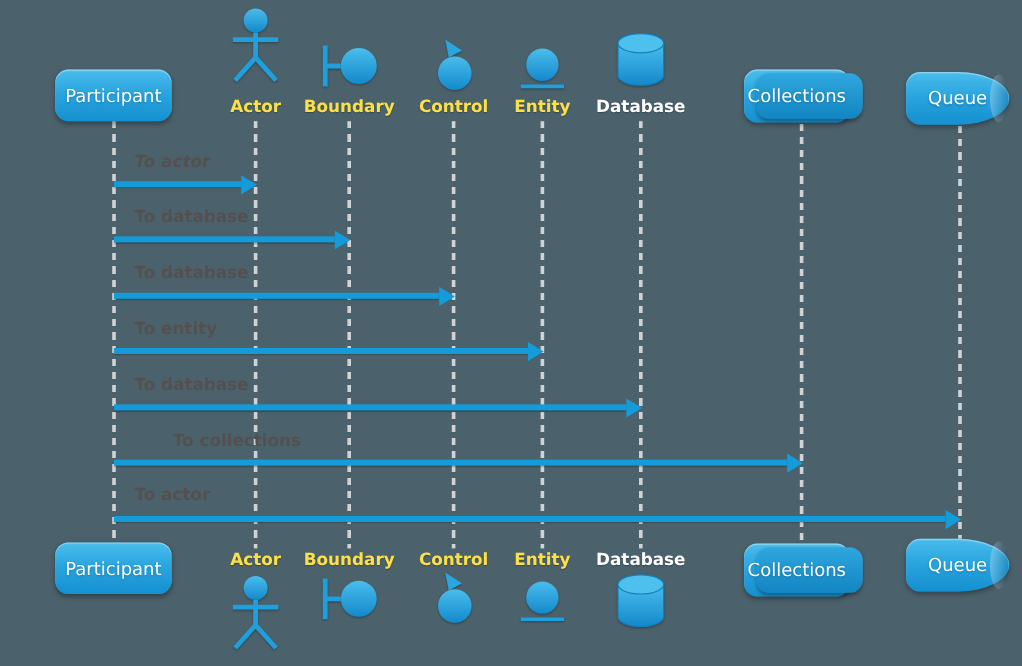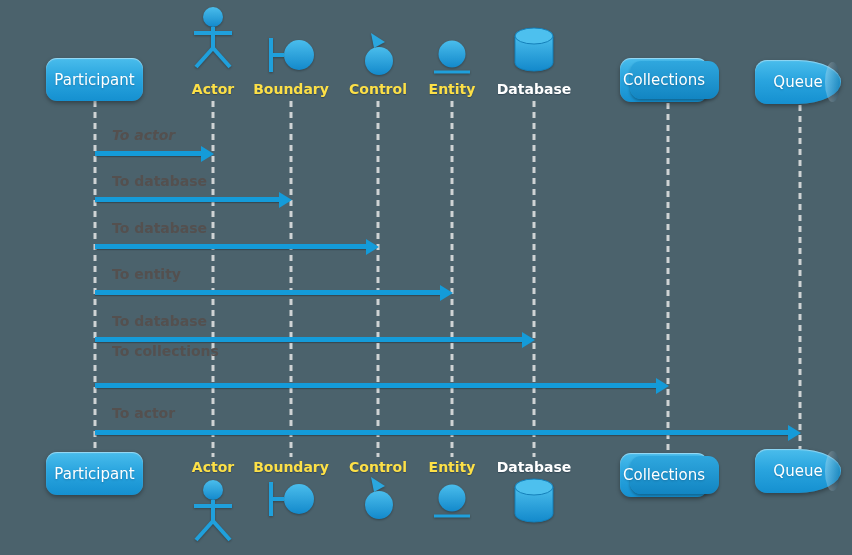--- a/index.html
+++ b/index.html
@@ -108,21 +108,21 @@
     position:absolute;left:112px;
     font-size:14px;font-weight:bold;
     color:#54504f;white-space:nowrap;
     z-index:1;
   }
   #msg-label-0{top:127px;font-style:italic;}
   #msg-label-1{top:173px;}
   #msg-label-2{top:220px;}
   #msg-label-3{top:266px;}
   #msg-label-4{top:313px;}
-  #msg-label-5{top:343px;}
+  #msg-label-5{top:360px;margin-left:32px;}
   #msg-label-6{top:405px;}
 
   .arrow{
     position:absolute;left:95px;height:5px;
     background:#149bd9;z-index:1;
     box-shadow:0 1px 1px rgba(0,0,0,.25);
   }
   .arrow::after{
     content:"";position:absolute;right:-13px;top:calc(50% - 8px);
     width:0;height:0;

